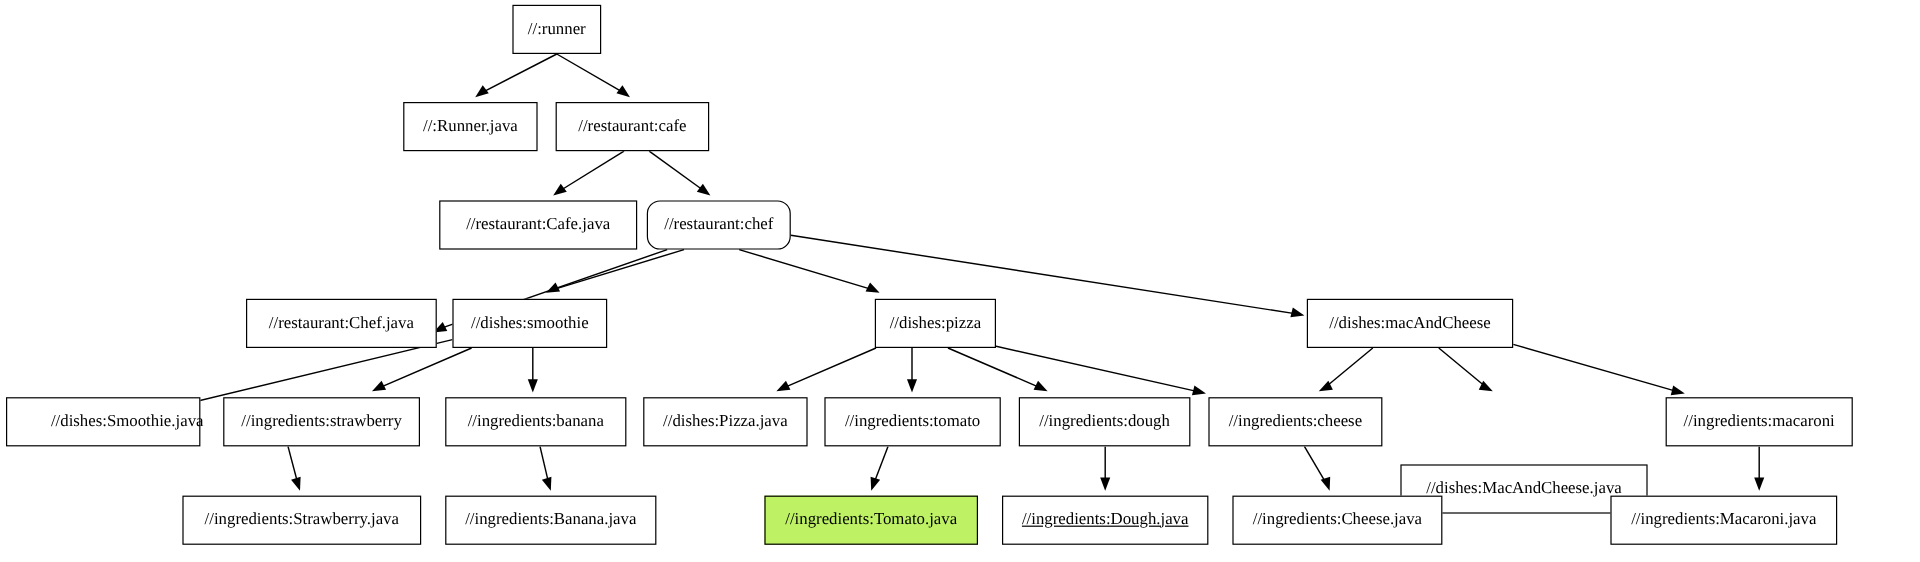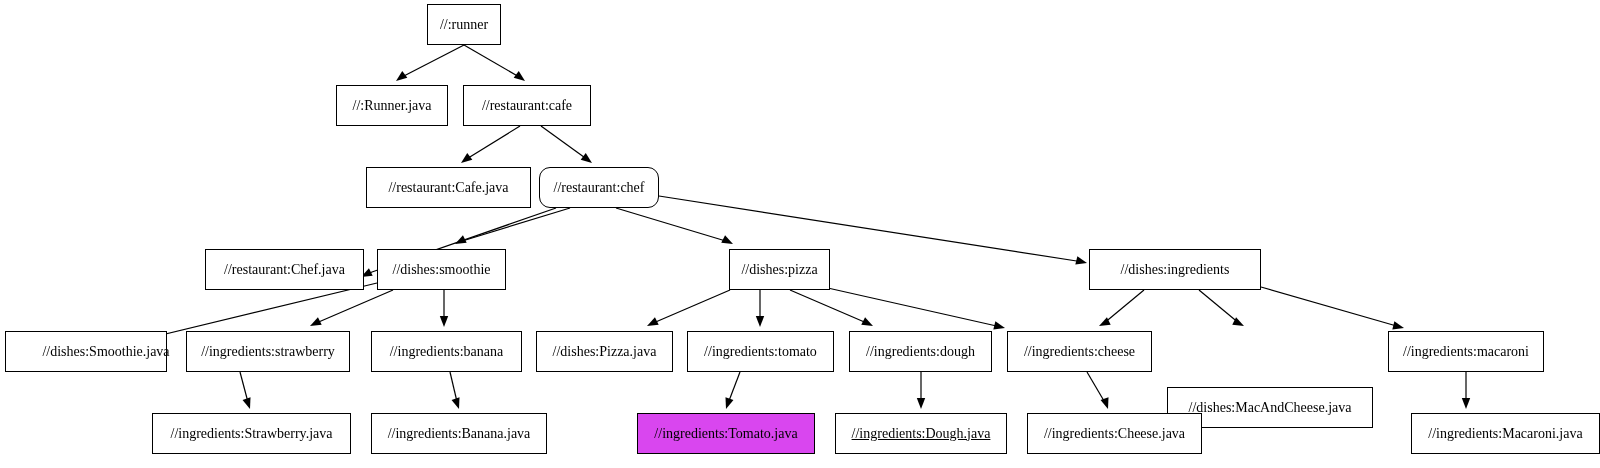--- a/index.html
+++ b/index.html
@@ -66,30 +66,30 @@
     </svg>
   <div id="node-layer">
       <div class="node" style="left: 427px; top: 4px; width: 74px; height: 41px; border-color: rgb(0, 0, 0); background: rgb(255, 255, 255);">//:runner</div>
       <div class="node" style="left: 336px; top: 85px; width: 112px; height: 41px; border-color: rgb(0, 0, 0); background: rgb(255, 255, 255); text-align: center;">//:Runner.java</div>
       <div class="node" style="left: 463px; top: 85px; width: 128px; height: 41px; border-color: rgb(0, 0, 0); background: rgb(255, 255, 255);">//restaurant:cafe</div>
       <div class="node" style="left: 366px; top: 167px; width: 165px; height: 41px; border-color: rgb(0, 0, 0); background: rgb(255, 255, 255);">//restaurant:Cafe.java</div>
       <div class="node" style="left: 539px; top: 167px; width: 120px; height: 41px; border-color: rgb(0, 0, 0); background: rgb(255, 255, 255); border-radius: 11px;">//restaurant:chef</div>
       <div class="node" style="left: 205px; top: 249px; width: 159px; height: 41px; border-color: rgb(0, 0, 0); background: rgb(255, 255, 255);">//restaurant:Chef.java</div>
       <div class="node" style="left: 377px; top: 249px; width: 129px; height: 41px; border-color: rgb(0, 0, 0); background: rgb(255, 255, 255);">//dishes:smoothie</div>
       <div class="node" style="left: 709px; top: 249px; width: 101px; height: 41px; border-color: rgb(0, 0, 0); background: rgb(255, 255, 255); margin-left: 20px;">//dishes:pizza</div>
-      <div class="node" style="left: 1089px; top: 249px; width: 172px; height: 41px; border-color: rgb(0, 0, 0); background: rgb(255, 255, 255);">//dishes:ingredients</div>
+      <div class="node" style="left: 1089px; top: 249px; width: 172px; height: 41px; border-color: rgb(0, 0, 0); background: rgb(255, 255, 255);">//dishes:macAndCheese</div>
       <div class="node" style="left: 5px; top: 331px; width: 162px; height: 41px; border-color: rgb(0, 0, 0); background: rgb(255, 255, 255); padding-left: 40px;">//dishes:Smoothie.java</div>
       <div class="node" style="left: 186px; top: 331px; width: 164px; height: 41px; border-color: rgb(0, 0, 0); background: rgb(255, 255, 255);">//ingredients:strawberry</div>
       <div class="node" style="left: 371px; top: 331px; width: 151px; height: 41px; border-color: rgb(0, 0, 0); background: rgb(255, 255, 255);">//ingredients:banana</div>
       <div class="node" style="left: 536px; top: 331px; width: 137px; height: 41px; border-color: rgb(0, 0, 0); background: rgb(255, 255, 255);">//dishes:Pizza.java</div>
       <div class="node" style="left: 687px; top: 331px; width: 147px; height: 41px; border-color: rgb(0, 0, 0); background: rgb(255, 255, 255);">//ingredients:tomato</div>
       <div class="node" style="left: 849px; top: 331px; width: 143px; height: 41px; border-color: rgb(0, 0, 0); background: rgb(255, 255, 255);">//ingredients:dough</div>
       <div class="node" style="left: 1007px; top: 331px; width: 145px; height: 41px; border-color: rgb(0, 0, 0); background: rgb(255, 255, 255);">//ingredients:cheese</div>
       <div class="node" style="left: 1167px; top: 343px; width: 206px; height: 41px; border-color: rgb(0, 0, 0); background: rgb(255, 255, 255); margin-top: 44px;">//dishes:MacAndCheese.java</div>
       <div class="node" style="left: 1388px; top: 331px; width: 156px; height: 41px; border-color: rgb(0, 0, 0); background: rgb(255, 255, 255);">//ingredients:macaroni</div>
       <div class="node" style="left: 152px; top: 413px; width: 199px; height: 41px; border-color: rgb(0, 0, 0); background: rgb(255, 255, 255);">//ingredients:Strawberry.java</div>
       <div class="node" style="left: 371px; top: 413px; width: 176px; height: 41px; border-color: rgb(0, 0, 0); background: rgb(255, 255, 255);">//ingredients:Banana.java</div>
-      <div class="node" style="left: 637px; top: 413px; width: 178px; height: 41px; border-color: rgb(0, 0, 0); background: #d946ef;">//ingredients:Tomato.java</div>
+      <div class="node" style="left: 637px; top: 413px; width: 178px; height: 41px; border-color: rgb(0, 0, 0); background: #bef264;">//ingredients:Tomato.java</div>
       <div class="node" style="left: 835px; top: 413px; width: 172px; height: 41px; border-color: rgb(0, 0, 0); background: rgb(255, 255, 255); text-decoration: underline;">//ingredients:Dough.java</div>
       <div class="node" style="left: 1027px; top: 413px; width: 175px; height: 41px; border-color: rgb(0, 0, 0); background: rgb(255, 255, 255);">//ingredients:Cheese.java</div>
-      <div class="node" style="left: 1411px; top: 413px; width: 189px; height: 41px; border-color: rgb(0, 0, 0); background: rgb(255, 255, 255);">//ingredients:Macaroni.java</div>
+      <div class="node" style="left: 1342px; top: 413px; width: 189px; height: 41px; border-color: rgb(0, 0, 0); background: rgb(255, 255, 255);">//ingredients:Macaroni.java</div>
     </div>
 </div>
 
 </body></html>

